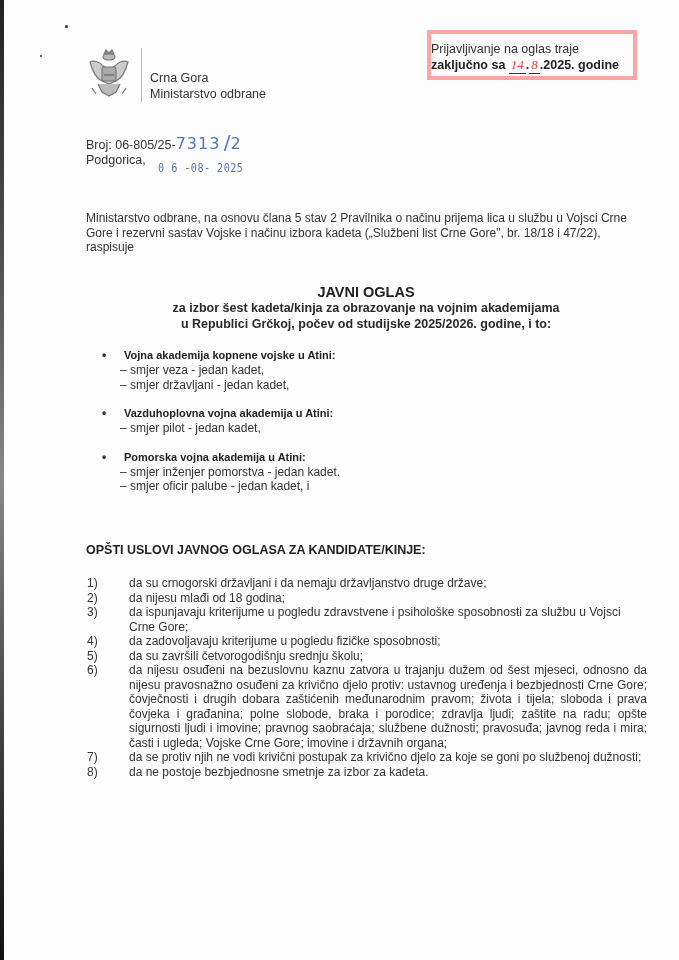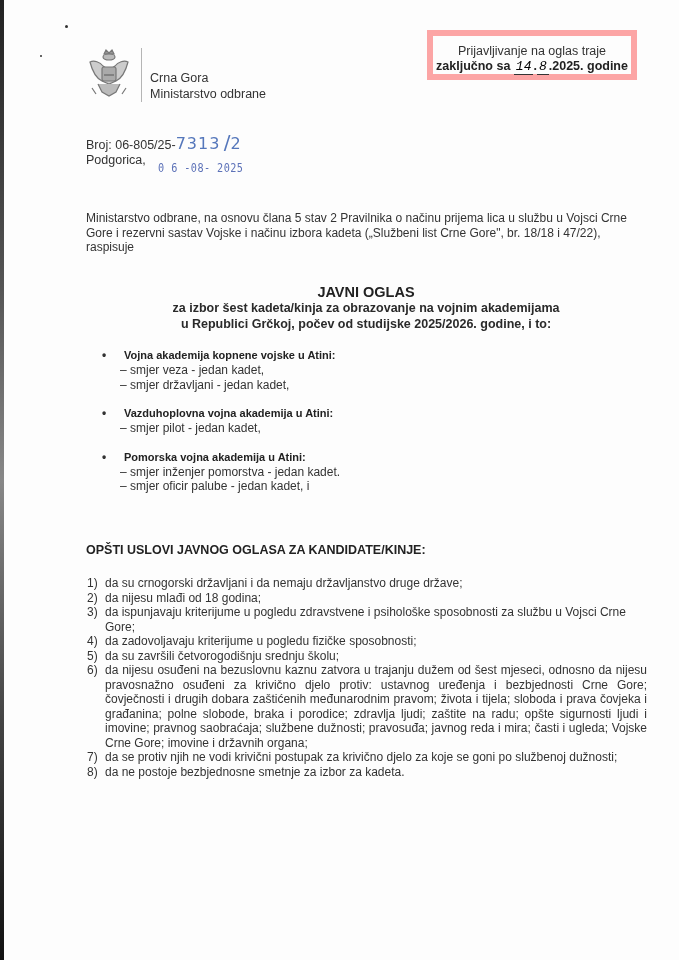--- a/index.html
+++ b/index.html
@@ -19,25 +19,25 @@
     position: absolute; left: 86px; top: 44px; height: 58px;
     display: flex; align-items: flex-end;
   }
   .coat {
     width: 46px; height: 54px; position: relative;
   }
   .vline { width: 1px; height: 54px; background: #b5b5b5; margin: 0 8px 0 9px; }
   .org { font-size: 12.5px; line-height: 16px; color: #333; }
   .deadline-box {
     position: absolute; left: 427px; top: 30px; width: 210px; height: 50px;
-    border: 6px solid #fca5a5; text-align: center; box-sizing: border-box;
+    border: 4px solid #fca5a5; text-align: left; box-sizing: border-box;
     padding-top: 8px; font-size: 12.5px; line-height: 15px; color: #333;
   }
   .deadline-box .bold { font-weight: bold; color: #222; }
-  .hand { font-family: Liberation Mono, monospace; font-style: italic; color: #000000; font-weight: normal; font-size: 13px; }
+  .hand { font-family: Liberation Serif, serif; font-style: italic; color: #ef4444; font-weight: normal; font-size: 13px; }
   .uline { border-bottom: 1px solid #333; display: inline-block; padding: 0 2px; }
   .ref {
     position: absolute; left: 86px; top: 135px; font-size: 12.5px; line-height: 15px; color: #333;
   }
   .ref-num { font-family: "DejaVu Sans", sans-serif; color: #5577bb; font-size: 16px; letter-spacing: 1px; }
   .ref-slash { font-family: "DejaVu Sans", sans-serif; color: #5577bb; font-size: 20px; }
   .stamp-date {
     position: absolute; left: 158px; top: 161px; font-family: "DejaVu Sans Mono", monospace;
     color: #5d72b8; font-size: 12px; letter-spacing: 0.5px; transform: scaleX(0.85); transform-origin: left;
   }
@@ -53,21 +53,21 @@
   .academy-head { display: flex; line-height: 15px; }
   .bullet { width: 22px; font-weight: bold; }
   .academy-name { font-weight: bold; font-size: 11px; color: #222; }
   .track { padding-left: 18px; line-height: 14.5px; }
   .cond-title {
     position: absolute; left: 86px; top: 543px; font-weight: bold; font-size: 12.5px; color: #222;
   }
   .conditions { position: absolute; left: 87px; top: 576px; width: 560px; font-size: 12px; line-height: 14.5px; color: #333; }
   .cond { display: flex; }
   .cond-num { width: 18px; flex-shrink: 0; }
-  .cond-text { flex: 1; text-align: justify; }
+  .cond-text { flex: 1; text-align: justify; margin-left: 24px; }
   .cond-text.left { text-align: left; }
 </style>
 </head>
 <body>
 
 <div class="left-edge"></div>
 <div class="dot" style="left:65px;top:25px;"></div>
 <div class="dot" style="left:40px;top:55px;width:2px;height:2px;"></div>
 
 <div class="header">

